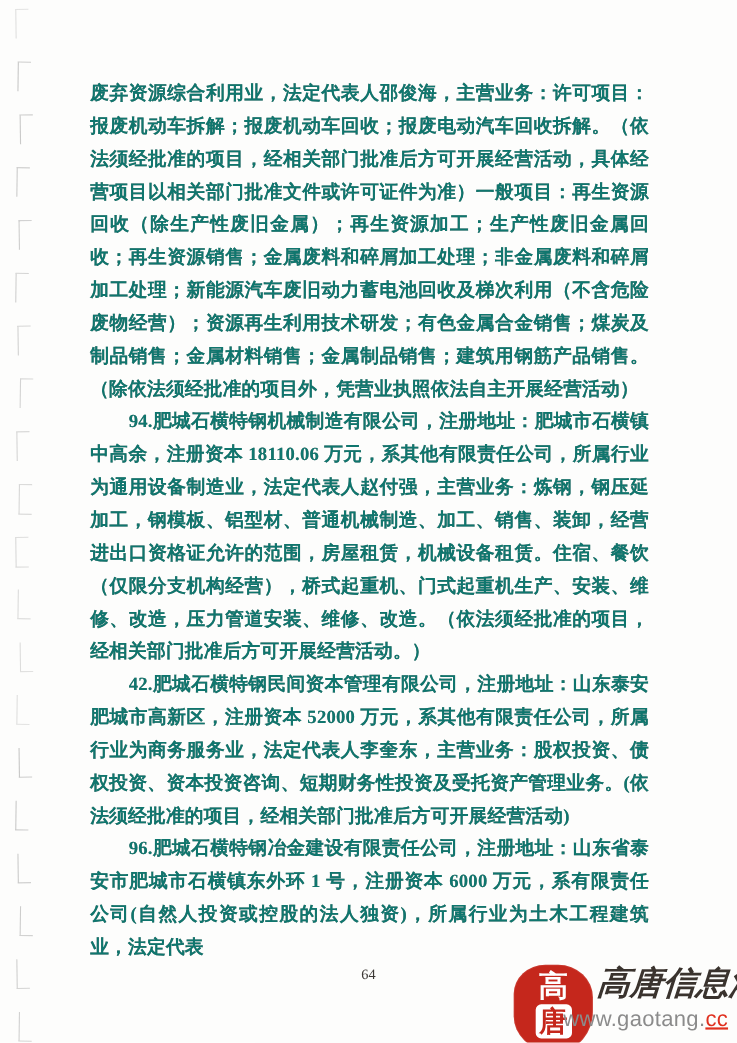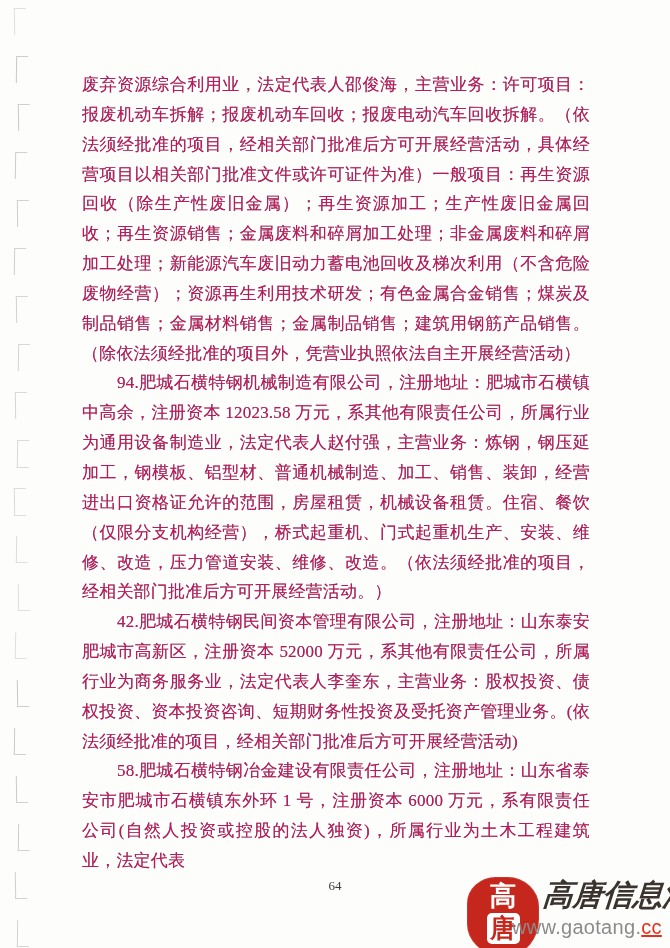--- a/index.html
+++ b/index.html
@@ -10,27 +10,28 @@
     background: #fdfdfc;
     overflow: hidden;
     font-family: "Liberation Serif", "DejaVu Serif", serif;
   }
   
   .content {
     position: absolute;
     left: 82px;
     top: 70px;
     width: 508px;
-    color: #be185d;
+    color: #0f766e;
     font-size: 17px;
     line-height: 29.85px;
     text-align: justify;
     text-justify: inter-character;
     letter-spacing: 0.2px;
     text-shadow: 0 0 0.5px rgba(47,42,38,0.55);
+    font-weight: bold;
   }
   .content p { margin: 0; }
   .content p.indent { text-indent: 35px; }
 
   
   .binding-mark {
     position: absolute;
     width: 11px;
     height: 26px;
     border-left: 1.5px solid rgba(125,125,125,0.5);
@@ -134,23 +135,23 @@
       <div class="binding-mark bottom" style="left: 17px; top: 680px; opacity: 0.83; transform: rotate(-0.8deg);"></div>
       <div class="binding-mark bottom" style="left: 14px; top: 728px; opacity: 0.8; transform: rotate(0.8deg);"></div>
       <div class="binding-mark bottom" style="left: 16px; top: 776px; opacity: 0.77; transform: rotate(-0.8deg);"></div>
       <div class="binding-mark bottom" style="left: 18px; top: 824px; opacity: 0.74; transform: rotate(0.8deg);"></div>
       <div class="binding-mark bottom" style="left: 15px; top: 872px; opacity: 0.71; transform: rotate(-0.8deg);"></div>
       <div class="binding-mark bottom" style="left: 17px; top: 920px; opacity: 0.68; transform: rotate(0.8deg);"></div>
     </div>
 
   <div class="content">
     <p>废弃资源综合利用业，法定代表人邵俊海，主营业务：许可项目：报废机动车拆解；报废机动车回收；报废电动汽车回收拆解。（依法须经批准的项目，经相关部门批准后方可开展经营活动，具体经营项目以相关部门批准文件或许可证件为准）一般项目：再生资源回收（除生产性废旧金属）；再生资源加工；生产性废旧金属回收；再生资源销售；金属废料和碎屑加工处理；非金属废料和碎屑加工处理；新能源汽车废旧动力蓄电池回收及梯次利用（不含危险废物经营）；资源再生利用技术研发；有色金属合金销售；煤炭及制品销售；金属材料销售；金属制品销售；建筑用钢筋产品销售。（除依法须经批准的项目外，凭营业执照依法自主开展经营活动）</p>
-    <p class="indent">94.肥城石横特钢机械制造有限公司，注册地址：肥城市石横镇中高余，注册资本 12023.58 万元，系其他有限责任公司，所属行业为通用设备制造业，法定代表人赵付强，主营业务：炼钢，钢压延加工，钢模板、铝型材、普通机械制造、加工、销售、装卸，经营进出口资格证允许的范围，房屋租赁，机械设备租赁。住宿、餐饮（仅限分支机构经营），桥式起重机、门式起重机生产、安装、维修、改造，压力管道安装、维修、改造。（依法须经批准的项目，经相关部门批准后方可开展经营活动。）</p>
+    <p class="indent">94.肥城石横特钢机械制造有限公司，注册地址：肥城市石横镇中高余，注册资本 18110.06 万元，系其他有限责任公司，所属行业为通用设备制造业，法定代表人赵付强，主营业务：炼钢，钢压延加工，钢模板、铝型材、普通机械制造、加工、销售、装卸，经营进出口资格证允许的范围，房屋租赁，机械设备租赁。住宿、餐饮（仅限分支机构经营），桥式起重机、门式起重机生产、安装、维修、改造，压力管道安装、维修、改造。（依法须经批准的项目，经相关部门批准后方可开展经营活动。）</p>
     <p class="indent">42.肥城石横特钢民间资本管理有限公司，注册地址：山东泰安肥城市高新区，注册资本 52000 万元，系其他有限责任公司，所属行业为商务服务业，法定代表人李奎东，主营业务：股权投资、债权投资、资本投资咨询、短期财务性投资及受托资产管理业务。(依法须经批准的项目，经相关部门批准后方可开展经营活动)</p>
-    <p class="indent">58.肥城石横特钢冶金建设有限责任公司，注册地址：山东省泰安市肥城市石横镇东外环 1 号，注册资本 6000 万元，系有限责任公司(自然人投资或控股的法人独资)，所属行业为土木工程建筑业，法定代表</p>
+    <p class="indent">96.肥城石横特钢冶金建设有限责任公司，注册地址：山东省泰安市肥城市石横镇东外环 1 号，注册资本 6000 万元，系有限责任公司(自然人投资或控股的法人独资)，所属行业为土木工程建筑业，法定代表</p>
   </div>
 
   <div class="page-number">64</div>
 
   <div>
     <div class="wm-seal">
       <div class="seal-gao">高</div>
       <div class="seal-tang-box">
         <span>唐</span>
       </div>

